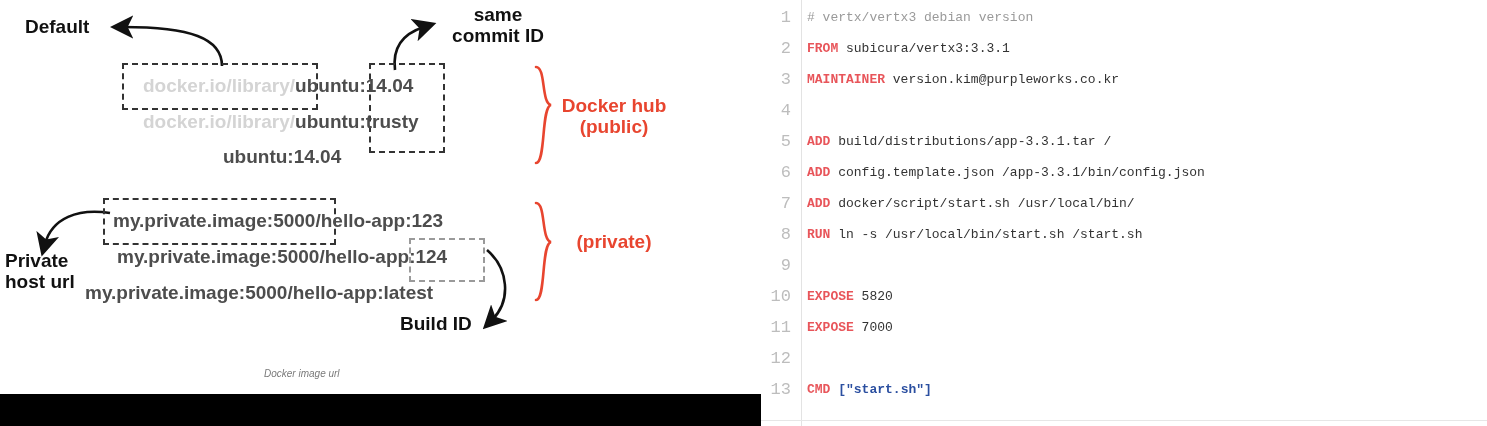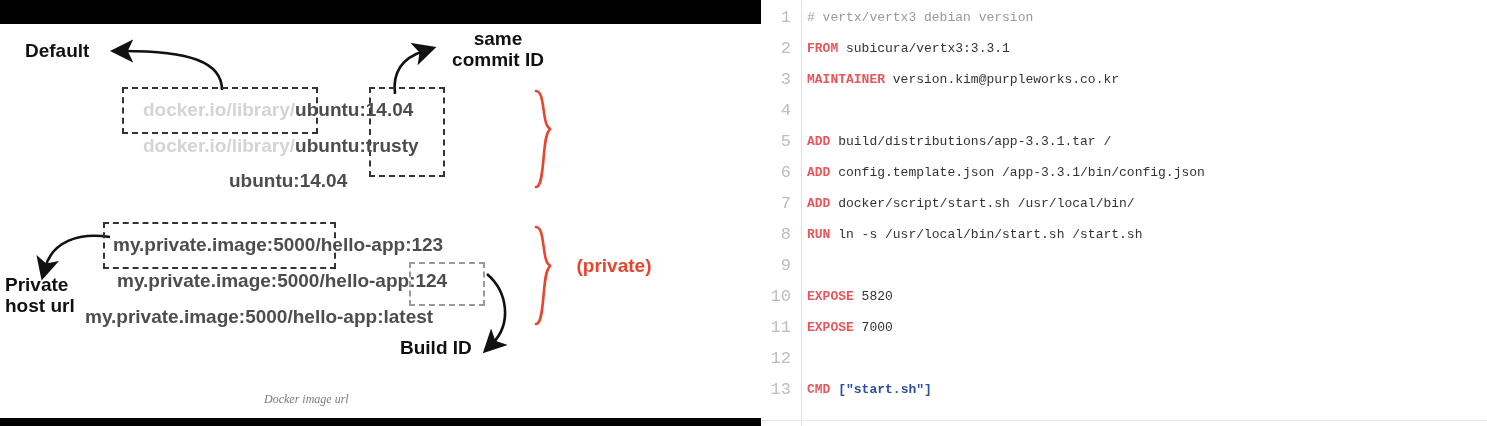--- a/index.html
+++ b/index.html
@@ -6,34 +6,34 @@
   body{
     width:1487px;height:426px;
     background:#000000;
     font-family:"Liberation Sans",sans-serif;
     overflow:hidden;
     position:relative;
   }
   
   #diagram-panel{
     position:absolute;left:0;top:0;width:774px;height:394px;
-    background:#ffffff;overflow:hidden;margin-top:24px;
+    background:#ffffff;overflow:hidden;
   }
   #diagram-svg{position:absolute;left:0;top:0;width:678px;height:394px;}
 
   .dg-text{position:absolute;white-space:nowrap;font-family:"Liberation Sans",sans-serif;}
 
   .lbl-black{font-weight:bold;color:#111111;font-size:19px;line-height:21px;}
   .lbl-red{font-weight:bold;color:#e8452f;font-size:19px;line-height:21px;text-align:center;}
 
   .url-row{position:absolute;white-space:nowrap;font-size:19px;font-weight:bold;color:#4d4d4d;}
   .url-faint{color:#d4d4d4;font-weight:bold;}
   .url-strong{color:#4d4d4d;font-weight:bold;}
 
-  .caption{position:absolute;font-style:italic;font-size:12px;color:#7a7a7a;white-space:nowrap;font-family:Liberation Serif, serif;}
+  .caption{position:absolute;font-style:italic;font-size:10px;color:#7a7a7a;white-space:nowrap;}
 
   .dashbox{position:absolute;border:2px dashed #333333;box-sizing:border-box;}
   .dashbox-light{position:absolute;border:2px dashed #9a9a9a;box-sizing:border-box;}
 
   
   #code-panel{
     position:absolute;left:761px;top:0;width:726px;height:426px;
     background:#ffffff;overflow:hidden;
   }
   #gutter{
@@ -97,37 +97,41 @@
     <div>commit ID</div>
   </div>
 
   <div class="dg-text lbl-black" style="left:5px;top:250px;width:110px;">
     <div>Private</div>
     <div>host url</div>
   </div>
 
   <div class="dg-text lbl-black" style="left:400px;top:313px;">Build ID</div>
 
+  <div class="dg-text lbl-red" style="left:553px;top:95px;width:122px;">
+    <div>Docker hub</div>
+    <div>(public)</div>
+  </div>
 
   <div class="dg-text lbl-red" style="left:551px;top:231px;width:126px;">
     <div>(private)</div>
   </div>
 
   <div class="dashbox" style="left:122px;top:63px;width:196px;height:47px;"></div>
   <div class="dashbox" style="left:369px;top:63px;width:76px;height:90px;"></div>
 
   <div class="url-row" style="left:143px;top:75px;">
     <span class="url-faint">docker.io/library/</span><span class="url-strong">ubuntu</span><span class="url-strong">:14.04</span>
   </div>
 
   <div class="url-row" style="left:143px;top:111px;">
     <span class="url-faint">docker.io/library/</span><span class="url-strong">ubuntu</span><span class="url-strong">:trusty</span>
   </div>
 
-  <div class="url-row" style="left:229px;top:146px;">
+  <div class="url-row" style="left:223px;top:146px;">
     <span class="url-strong">ubuntu</span><span class="url-strong">:14.04</span>
   </div>
 
   <div class="dashbox" style="left:103px;top:198px;width:233px;height:47px;"></div>
   <div class="dashbox-light" style="left:409px;top:238px;width:76px;height:44px;"></div>
 
   <div class="url-row" style="left:113px;top:210px;">
     <span class="url-strong">my.private.image:5000/</span><span class="url-strong">hello-app</span><span class="url-strong">:123</span>
   </div>
 

